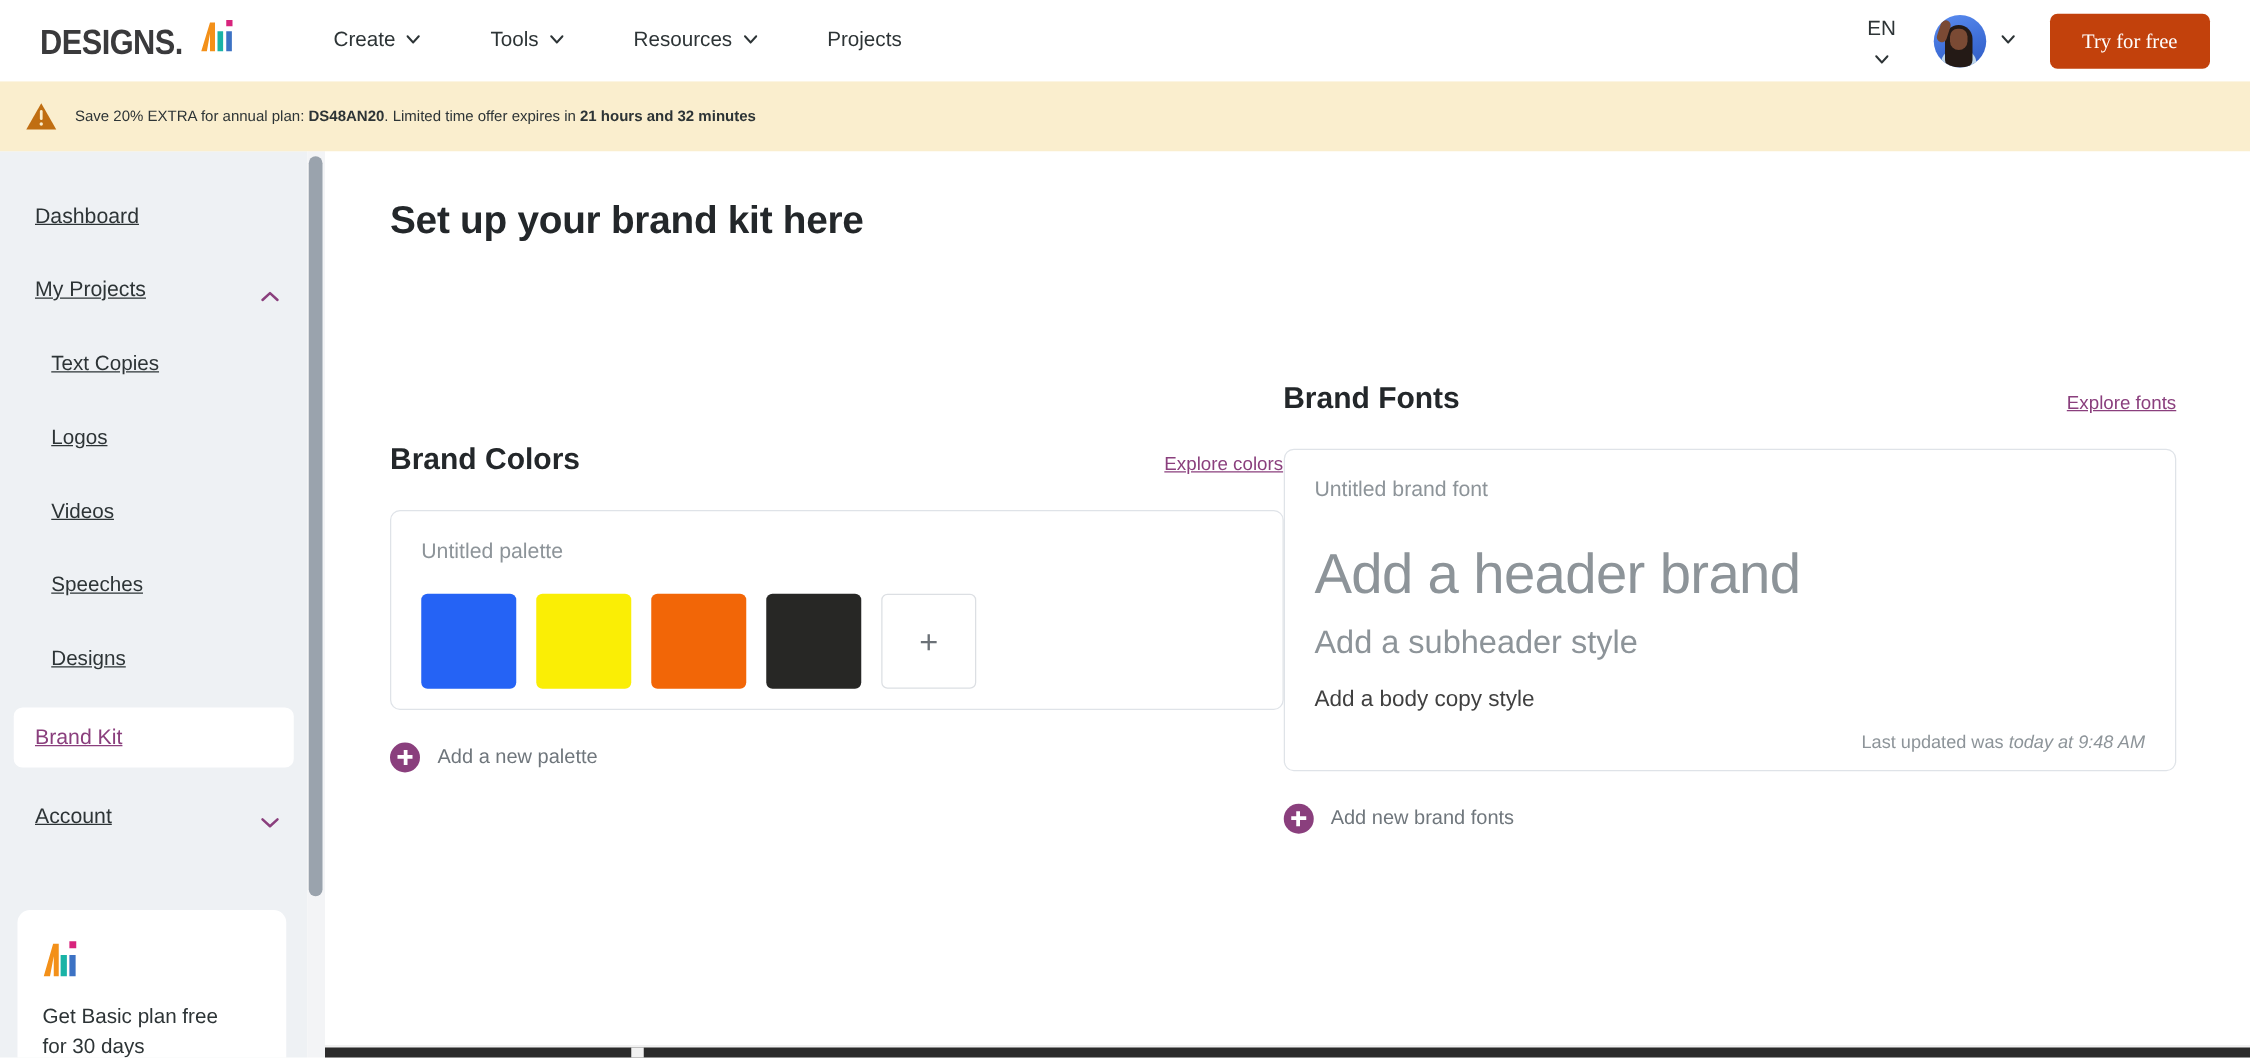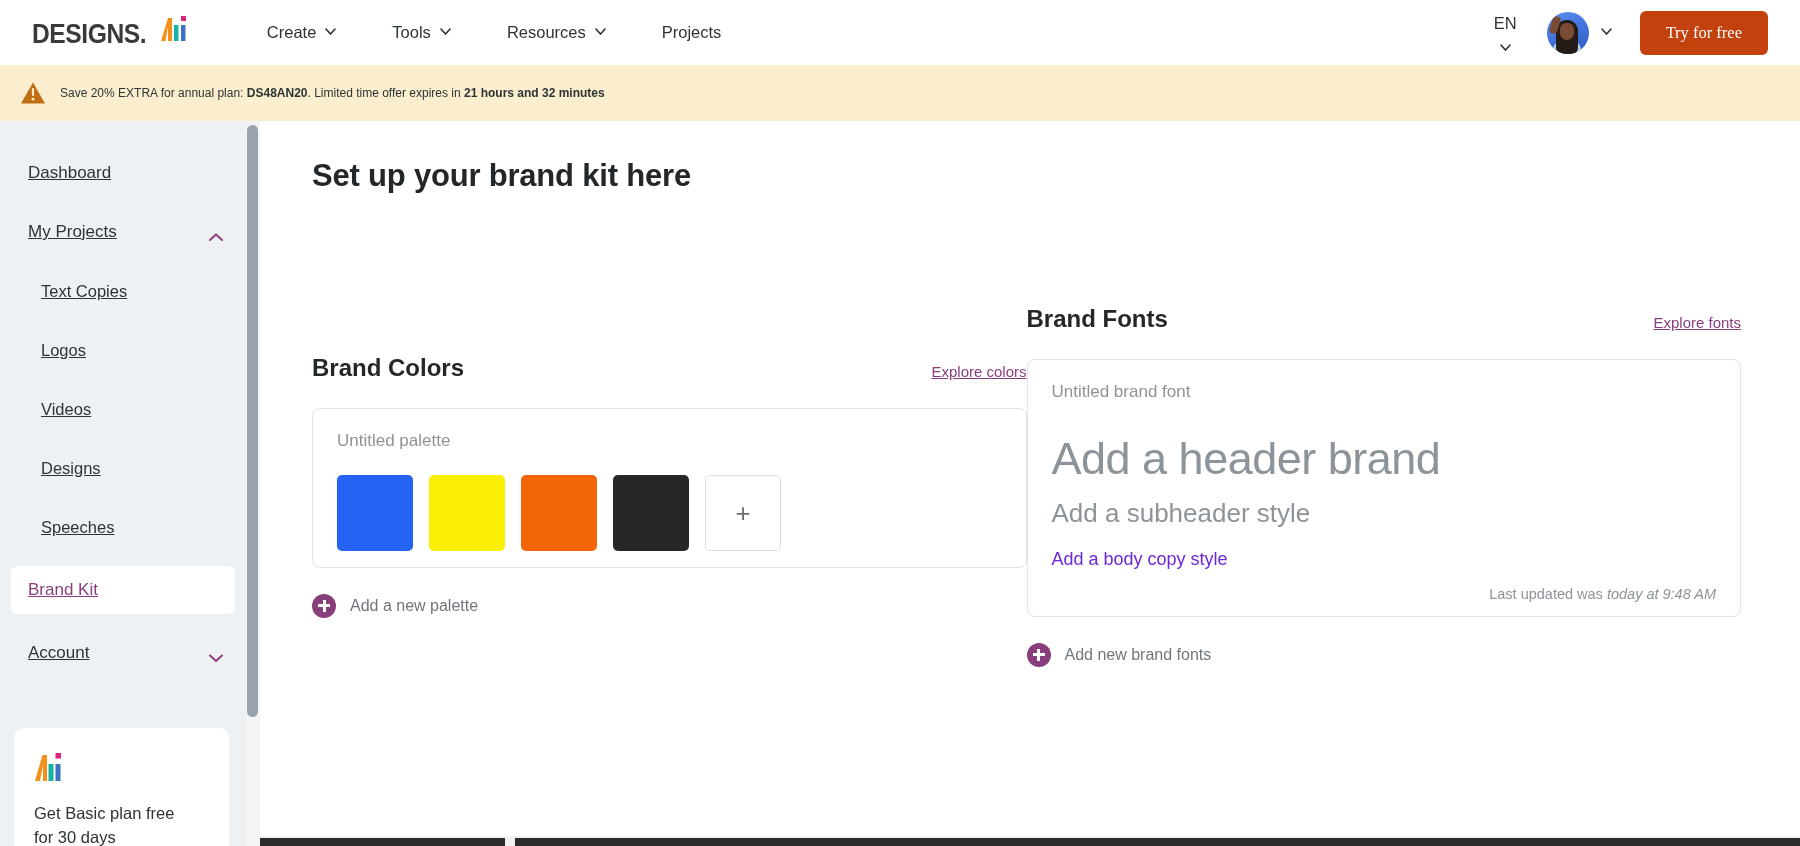--- a/index.html
+++ b/index.html
@@ -300,21 +300,21 @@
     line-height: 1.1;
     letter-spacing: -0.5px;
     cursor: pointer;
   }
   .font-sub {
     font-size: 26px; color: #8d9499;
     margin-bottom: 20px;
     cursor: pointer;
   }
   .font-body {
-    font-size: 18px; color: #6d28d9;
+    font-size: 18px; color: #404040;
     margin-bottom: 10px;
     cursor: pointer;
   }
 
   
   .h-track {
     position: absolute; left: 260px; bottom: 0;
     width: 1540px; height: 10px;
     background: #f1f1f1;
   }
@@ -431,24 +431,24 @@
       <div class="side-item sub">
         <span>Text Copies</span>
       </div>
       <div class="side-item sub">
         <span>Logos</span>
       </div>
       <div class="side-item sub">
         <span>Videos</span>
       </div>
       <div class="side-item sub">
+        <span>Speeches</span>
+      </div>
+      <div class="side-item sub">
         <span>Designs</span>
-      </div>
-      <div class="side-item sub">
-        <span>Speeches</span>
       </div>
 
       <div class="side-item active">
         <span>Brand Kit</span>
       </div>
 
       <div class="side-item">
         <span>Account</span>
         <span class="side-chevron">
           <svg viewBox="0 0 16 10">

